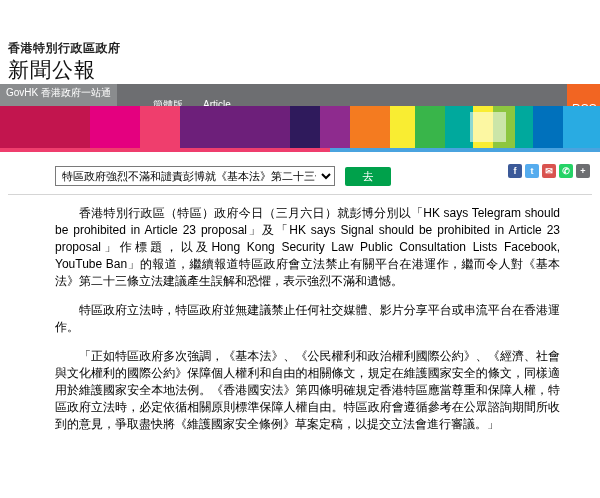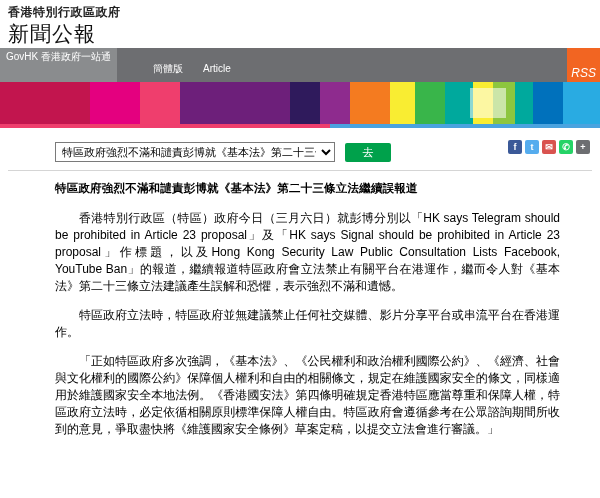--- a/index.html
+++ b/index.html
@@ -16,41 +16,42 @@
     overflow: hidden;
     background: #fff;
   }
 
   
   .header {
     position: relative;
     height: 48px;
     background: #ffffff;
     padding: 4px 0 0 8px;
+    margin-top: 36px;
   }
   .hdr-line1 {
     font-size: 12px;
     color: #222;
     font-weight: bold;
     letter-spacing: 0.5px;
     line-height: 16px;
   }
   .hdr-line2 {
     font-size: 21px;
     color: #111;
     font-weight: normal;
     letter-spacing: 1px;
     line-height: 26px;
     margin-top: 1px;
   }
 
   
   .navbar {
     position: relative;
-    height: 34px;
+    height: 22px;
     background: #6d6e71;
     display: flex;
     align-items: stretch;
   }
   .nav-govhk {
     background: #8a8c8e;
     color: #ffffff;
     font-size: 10px;
     line-height: 18px;
     padding: 0 6px;
@@ -223,20 +224,19 @@
       <span class="sicon fb">f</span>
       <span class="sicon tw">t</span>
       <span class="sicon mail">✉</span>
       <span class="sicon wa">✆</span>
       <span class="sicon more">+</span>
     </div>
   </div>
   <div class="hr-thin"></div>
 
   <div class="article">
-    <div class="art-title">特區政府強烈不滿和譴責彭博就《基本法》第二十三條立法繼續誤報道</div>
     <p class="art-p">香港特別行政區（特區）政府今日（三月六日）就彭博分別以「HK says Telegram should be prohibited in Article 23 proposal」及「HK says Signal should be prohibited in Article 23 proposal」作標題，以及Hong Kong Security Law Public Consultation Lists Facebook, YouTube Ban」的報道，繼續報道特區政府會立法禁止有關平台在港運作，繼而令人對《基本法》第二十三條立法建議產生誤解和恐懼，表示強烈不滿和遺憾。</p>
     <p class="art-p">特區政府立法時，特區政府並無建議禁止任何社交媒體、影片分享平台或串流平台在香港運作。</p>
     <p class="art-p">「正如特區政府多次強調，《基本法》、《公民權利和政治權利國際公約》、《經濟、社會與文化權利的國際公約》保障個人權利和自由的相關條文，規定在維護國家安全的條文，同樣適用於維護國家安全本地法例。《香港國安法》第四條明確規定香港特區應當尊重和保障人權，特區政府立法時，必定依循相關原則標準保障人權自由。特區政府會遵循參考在公眾諮詢期間所收到的意見，爭取盡快將《維護國家安全條例》草案定稿，以提交立法會進行審議。」</p>
 
   </div>
 
 </div>
 
 </body></html>

